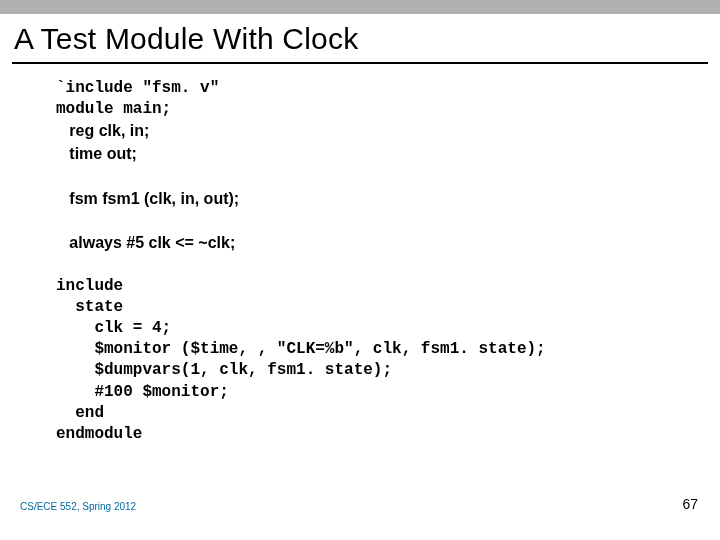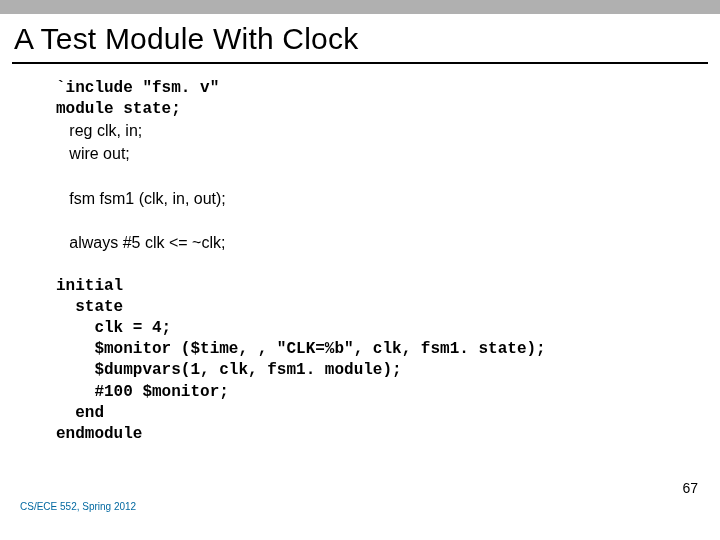--- a/index.html
+++ b/index.html
@@ -27,60 +27,60 @@
     position: absolute;
     top: 78px;
     left: 56px;
     font-size: 16px;
     line-height: 1.32;
     color: #000;
     white-space: pre;
     font-family: 'Courier New', Courier, monospace;
     font-weight: bold;
   }
-  .code-block .sans { font-family: Arial, Helvetica, sans-serif; font-weight: normal; }
+  .code-block .sans { font-family: Arial, Helvetica, sans-serif; font-weight: bold; }
   .footer-left {
     position: absolute;
     left: 20px;
     bottom: 28px;
     font-size: 10px;
     color: #0369a1;
     font-family: Liberation Sans, sans-serif;
   }
   .footer-right {
     position: absolute;
     right: 22px;
-    bottom: 44px;
+    bottom: 28px;
     font-size: 14px;
     color: #000;
     font-family: Verdana, Geneva, sans-serif;
   }
 </style>
 </head>
 <body>
 
 <div class="slide">
   <div class="topbar"></div>
 
   <div class="title">A Test Module With Clock</div>
   <div class="hr"></div>
 
   <div class="code-block"><span>`include "fsm. v"</span>
-<span>module state;</span>
+<span>module main;</span>
 <span class="sans">   reg clk, in;</span>
-<span class="sans">   wire out;</span>
+<span class="sans">   time out;</span>
 <span> </span>
 <span class="sans">   fsm fsm1 (clk, in, out);</span>
 <span> </span>
 <span class="sans">   always #5 clk &lt;= ~clk;</span>
 <span> </span>
-<span>initial</span>
+<span>include</span>
 <span>  state</span>
 <span>    clk = 4;</span>
 <span>    $monitor ($time, , "CLK=%b", clk, fsm1. state);</span>
-<span>    $dumpvars(1, clk, fsm1. module);</span>
+<span>    $dumpvars(1, clk, fsm1. state);</span>
 <span>    #100 $monitor;</span>
 <span>  end</span>
 <span>endmodule</span></div>
 
   <div class="footer-left">CS/ECE 552, Spring 2012</div>
   <div class="footer-right">67</div>
 </div>
 
 </body></html>

